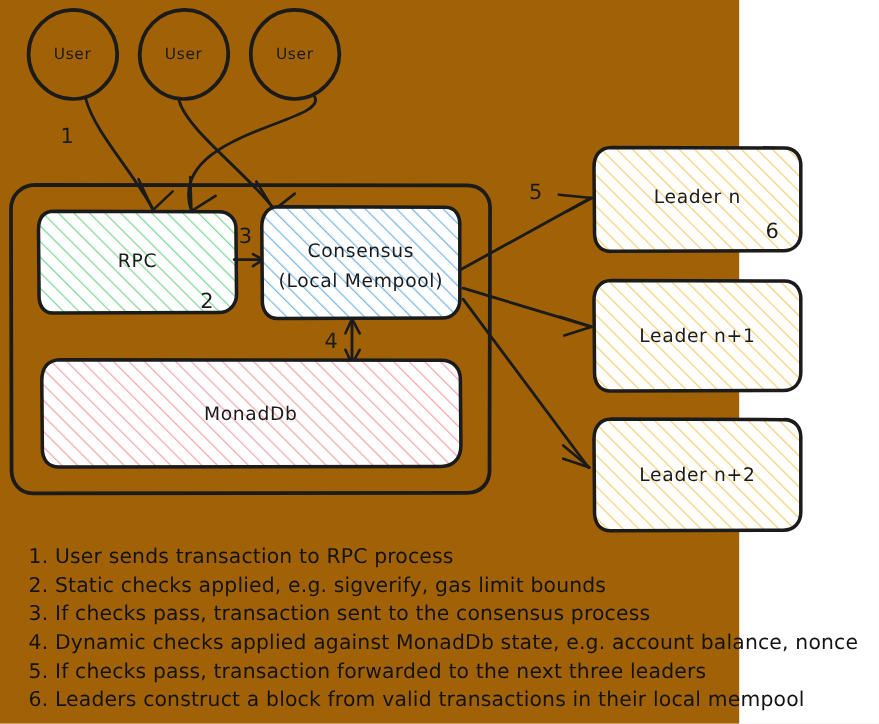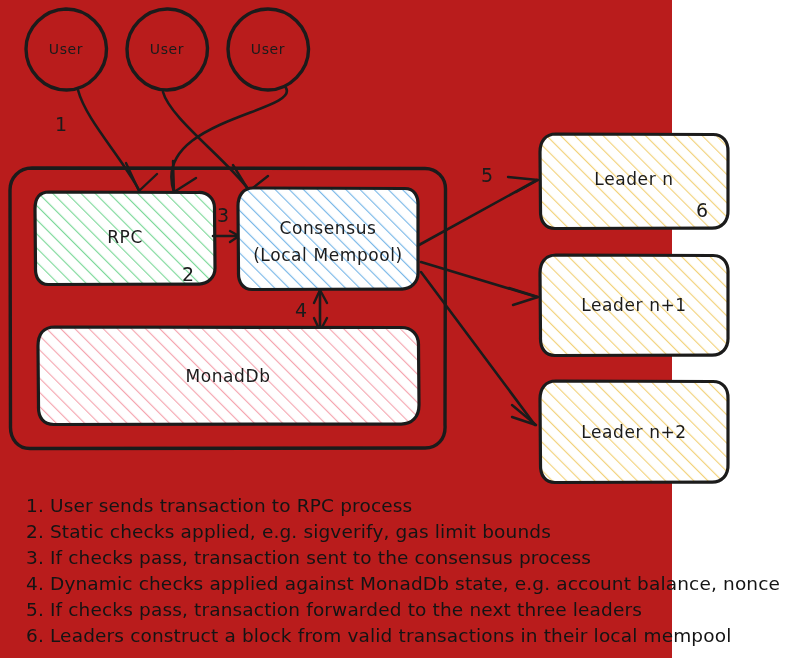--- a/index.html
+++ b/index.html
@@ -10,21 +10,21 @@
   body {
     width: 799px;
     height: 658px;
     overflow: hidden;
     font-family: "DejaVu Sans", sans-serif;
   }
   #root {
     position: relative;
     width: 672px;
     height: 658px;
-    background: #b91c1c;
+    background: #a16207;
   }
   svg#diagram {
     position: absolute;
     left: 0;
     top: 0;
     width: 799px;
     height: 658px;
   }
   .node-label {
     font-family: "DejaVu Sans", sans-serif;

